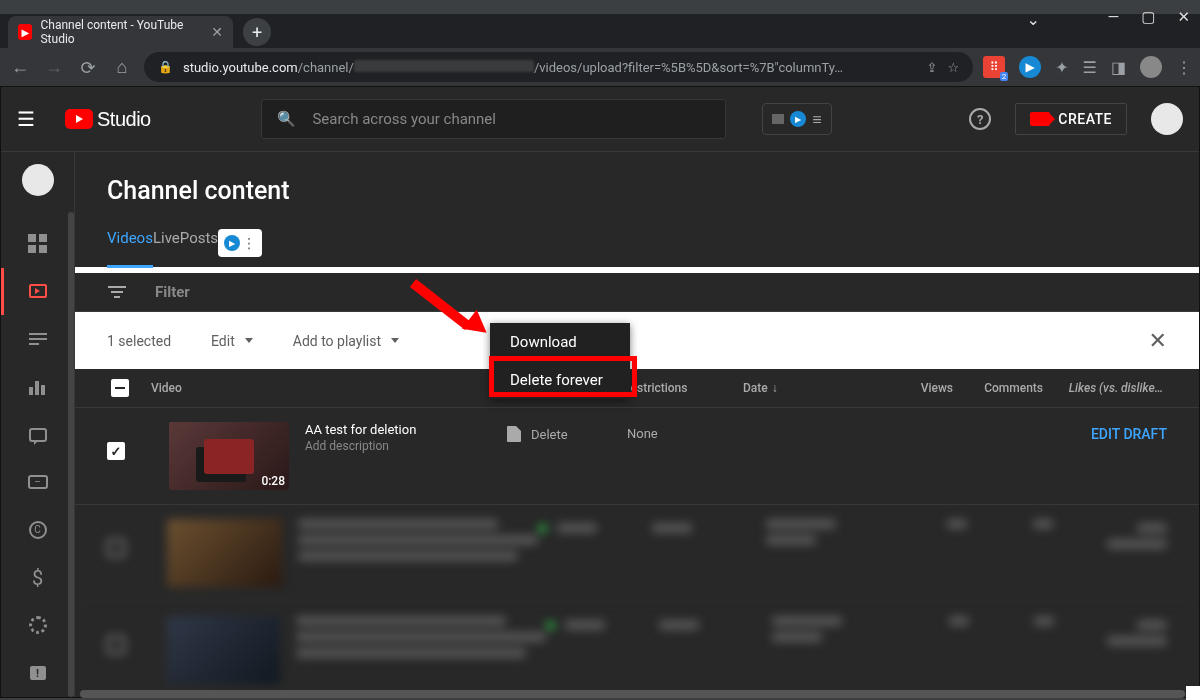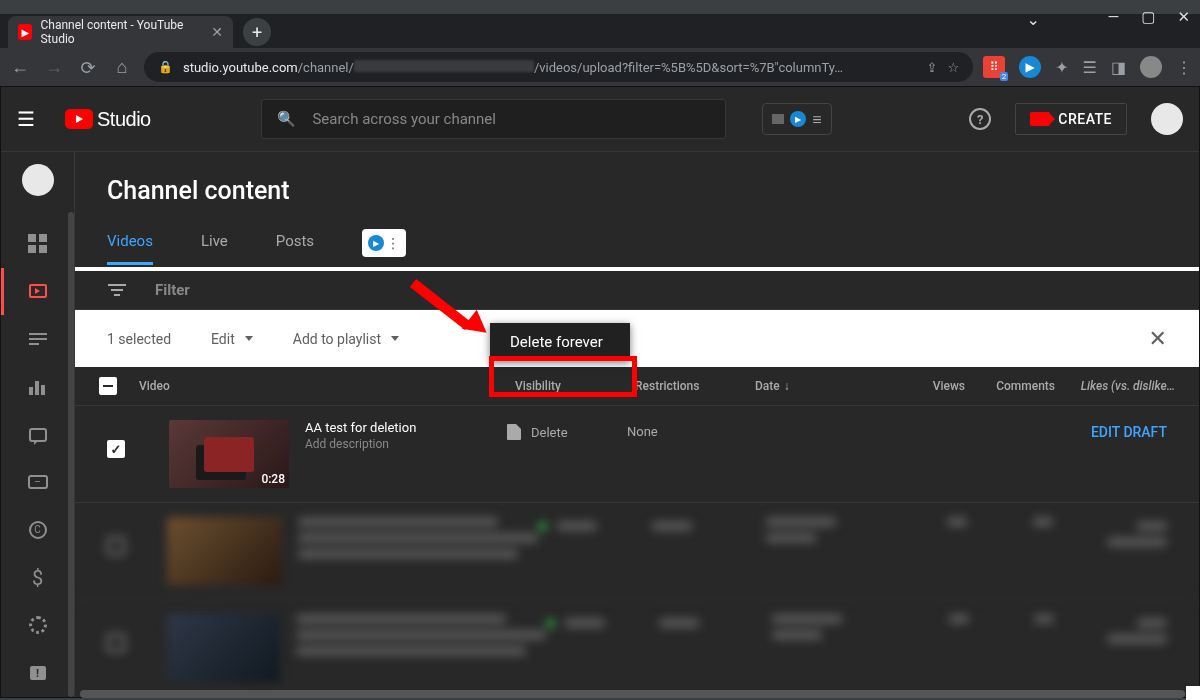--- a/index.html
+++ b/index.html
@@ -68,38 +68,38 @@
 .ic-comments { width:18px; height:14px; border:2px solid #909090; border-radius:3px; position:relative; }
 .ic-comments::after { content:''; position:absolute; bottom:-5px; left:3px; border-top:5px solid #909090; border-right:5px solid transparent; }
 .ic-cc { width:20px; height:14px; border:2px solid #909090; border-radius:3px; font-size:7px; display:flex; align-items:center; justify-content:center; color:#909090; font-weight:bold; }
 .ic-copyright { width:18px; height:18px; border:2px solid #909090; border-radius:50%; display:flex; align-items:center; justify-content:center; font-size:10px; color:#909090; }
 .ic-dollar { font-size:20px; color:#909090; font-weight:400; }
 .ic-gear { width:18px; height:18px; border:3px dotted #909090; border-radius:50%; }
 .ic-feedback { width:16px; height:14px; background:#909090; border-radius:2px; position:relative; display:flex; align-items:center; justify-content:center; color:#282828; font-size:11px; font-weight:bold; }
 
 .main { flex: 1; background: #282828; border-top: 1px solid #383838; border-left: 1px solid #383838; overflow: hidden; position: relative; }
 .page-title { font-size: 25px; color: #fff; font-weight: 500; padding: 24px 32px 0; }
-.tabs { display: flex; align-items: center; gap: 48px; padding: 24px 32px 0; border-bottom: 4px solid #ffffff; }
+.tabs { display: flex; padding: 24px 32px 0; border-bottom: 6px solid #ffffff; }
 .tab-item { padding-bottom: 14px; color: #aaa; font-size: 15px; position: relative; }
 .tab-item.active { color: #3ea6ff; }
 .tab-item.active::after { content:''; position:absolute; bottom:-1px; left:0; right:0; height:3px; background:#3ea6ff; }
 .tab-ext { width: 44px; height: 28px; background: #fff; border-radius: 4px; display: flex; align-items: center; justify-content: center; gap: 2px; padding-bottom: 0; margin-bottom: 10px; }
 
 .filter-row { display: flex; align-items: center; padding: 10px 32px; gap: 28px; border-bottom: 1px solid #383838; font-weight: bold; }
 .filter-icon { width:20px; display:flex; flex-direction:column; gap:3px; align-items:center; }
 .filter-icon span { height:2px; background:#aaa; }
 .filter-icon span:nth-child(1){width:18px} .filter-icon span:nth-child(2){width:12px} .filter-icon span:nth-child(3){width:6px}
 .filter-text { color: #888; font-size: 15px; }
 
 .selection-bar { background: #fff; height: 57px; display: flex; align-items: center; padding: 0 32px; gap: 40px; color: #606060; font-size: 14px; position: relative; }
 .sel-item { display: flex; align-items: center; gap: 10px; }
 .dd-arrow { width:0; height:0; border-top:5px solid #606060; border-left:4px solid transparent; border-right:4px solid transparent; }
 .close-x { margin-left: auto; font-size: 22px; color: #606060; }
 
-.table-header { display: flex; align-items: center; padding: 10px 24px; color: #aaa; font-size: 12px; font-weight: 500; border-bottom: 1px solid #383838; }
+.table-header { display: flex; align-items: center; padding: 10px 36px; color: #aaa; font-size: 12px; font-weight: 500; border-bottom: 1px solid #383838; }
 .col-check { width: 40px; }
 .col-video { flex: 1; }
 .col-vis { width: 120px; }
 .col-rest { width: 120px; }
 .col-date { width: 130px; display: flex; align-items: center; gap: 4px; }
 .col-views { width: 80px; text-align: right; }
 .col-comm { width: 90px; text-align: right; }
 .col-likes { width: 120px; text-align: right; font-style: italic; }
 .check-indet { width:18px; height:18px; background:#fff; border-radius:2px; display:flex; align-items:center; justify-content:center; }
 .check-indet::after { content:''; width:10px; height:2px; background:#282828; }
@@ -411,20 +411,21 @@
             <div class="blur-line" style="width:30px;margin-left:auto;background:#555"></div>
             <div class="blur-line" style="width:60px;margin-left:auto;background:#555"></div>
           </div>
       </div>
 
     </div>
   </div>
 </div>
 
 <div class="dropdown-menu">
+  <div class="menu-item">Download</div>
   <div class="menu-item">Delete forever</div>
 </div>
 <div class="highlight-box"></div>
 <div class="arrow">
   <div class="arrow-line"></div>
   <div class="arrow-head"></div>
 </div>
 
 <div class="bottom-scroll"></div>
 <div class="corner"></div>

